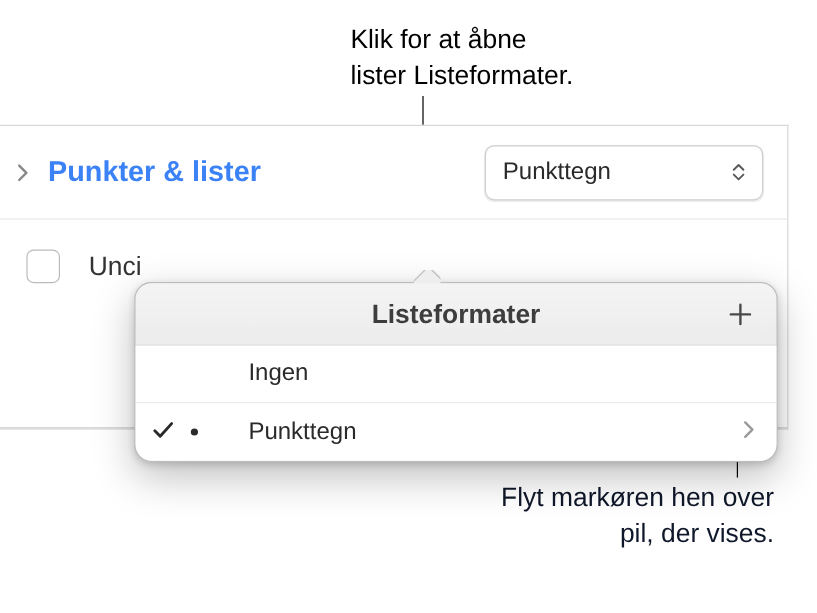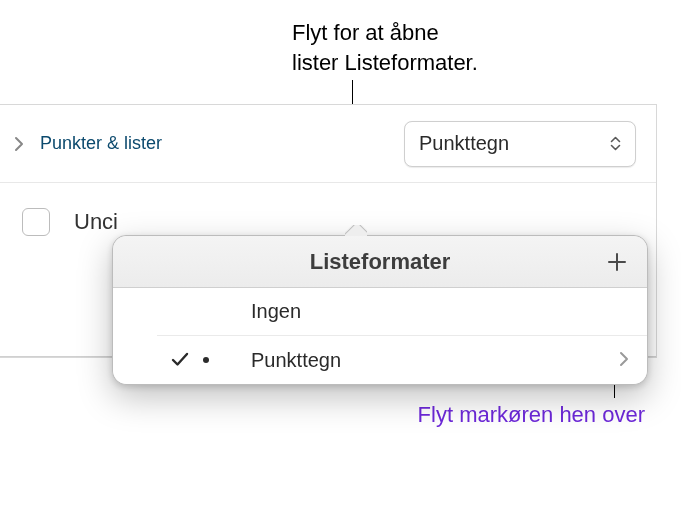--- a/index.html
+++ b/index.html
@@ -49,23 +49,23 @@
     .chevron-expand {
       display: inline-flex;
       align-items: center;
       justify-content: center;
       width: 22px;
       height: 22px;
       margin-right: 10px;
       color: #7a7a7a;
     }
     .row-label {
-      font-size: 18px;
-      font-weight: 400;
-      color: #0c4a6e;
+      font-size: 24px;
+      font-weight: 700;
+      color: #3b82f6;
       flex: 1;
     }
     .dropdown {
       width: 232px;
       height: 46px;
       background: #fff;
       border: 1px solid #cfcfcf;
       border-radius: 8px;
       display: flex;
       align-items: center;
@@ -159,21 +159,20 @@
       height: 32px;
       display: flex;
       align-items: center;
       justify-content: center;
       color: #4a4a4a;
     }
     .popover-list {
       background: #fff;
       border-radius: 0 0 14px 14px;
       overflow: hidden;
-      padding-left: 44px;
     }
     .list-item {
       display: flex;
       align-items: center;
       height: 48px;
       padding: 0 18px 0 14px;
       font-size: 20px;
       color: #2a2a2a;
       border-bottom: 1px solid #eaeaea;
     }
@@ -197,21 +196,21 @@
     .list-text { flex: 1; }
     .list-chevron { color: #9a9a9a; }
     .callout-bottom {
       position: absolute;
       right: 36px;
       top: 400px;
       width: 320px;
       font-size: 22px;
       line-height: 1.35;
       text-align: right;
-      color: #6d28d9;
+      color: #0f172a;
     }
     .callout-line-bottom {
       position: absolute;
       left: 614px;
       top: 348px;
       width: 1px;
       height: 50px;
       background: #000;
     }
     .panel-bottom-shadow {
@@ -220,21 +219,21 @@
       bottom: 0;
       width: 100%;
       height: 1px;
       background: #d0d0d0;
     }
   </style>
 </head>
 <body>
 
 <div class="callout-top">
-  <div>Flyt for at åbne</div>
+  <div>Klik for at åbne</div>
   <div>lister Listeformater.</div>
 </div>
 <div class="callout-line-top"></div>
 
 <div class="panel">
   <div class="row">
     <span class="chevron-expand">
       <svg width="12" height="16" viewBox="0 0 12 16">
           <path d="M3 2 L9 8 L3 14" stroke="#888" stroke-width="2" fill="none" stroke-linecap="round" stroke-linejoin="round"></path>
         </svg>
@@ -289,13 +288,14 @@
             <path d="M2 2 L8 8 L2 14" stroke="#9a9a9a" stroke-width="2" fill="none" stroke-linecap="round" stroke-linejoin="round"></path>
           </svg>
       </span>
     </div>
   </div>
 </div>
 
 <div class="callout-line-bottom"></div>
 <div class="callout-bottom">
   <div>Flyt markøren hen over</div>
+  <div>pil, der vises.</div>
 </div>
 
 </body></html>

